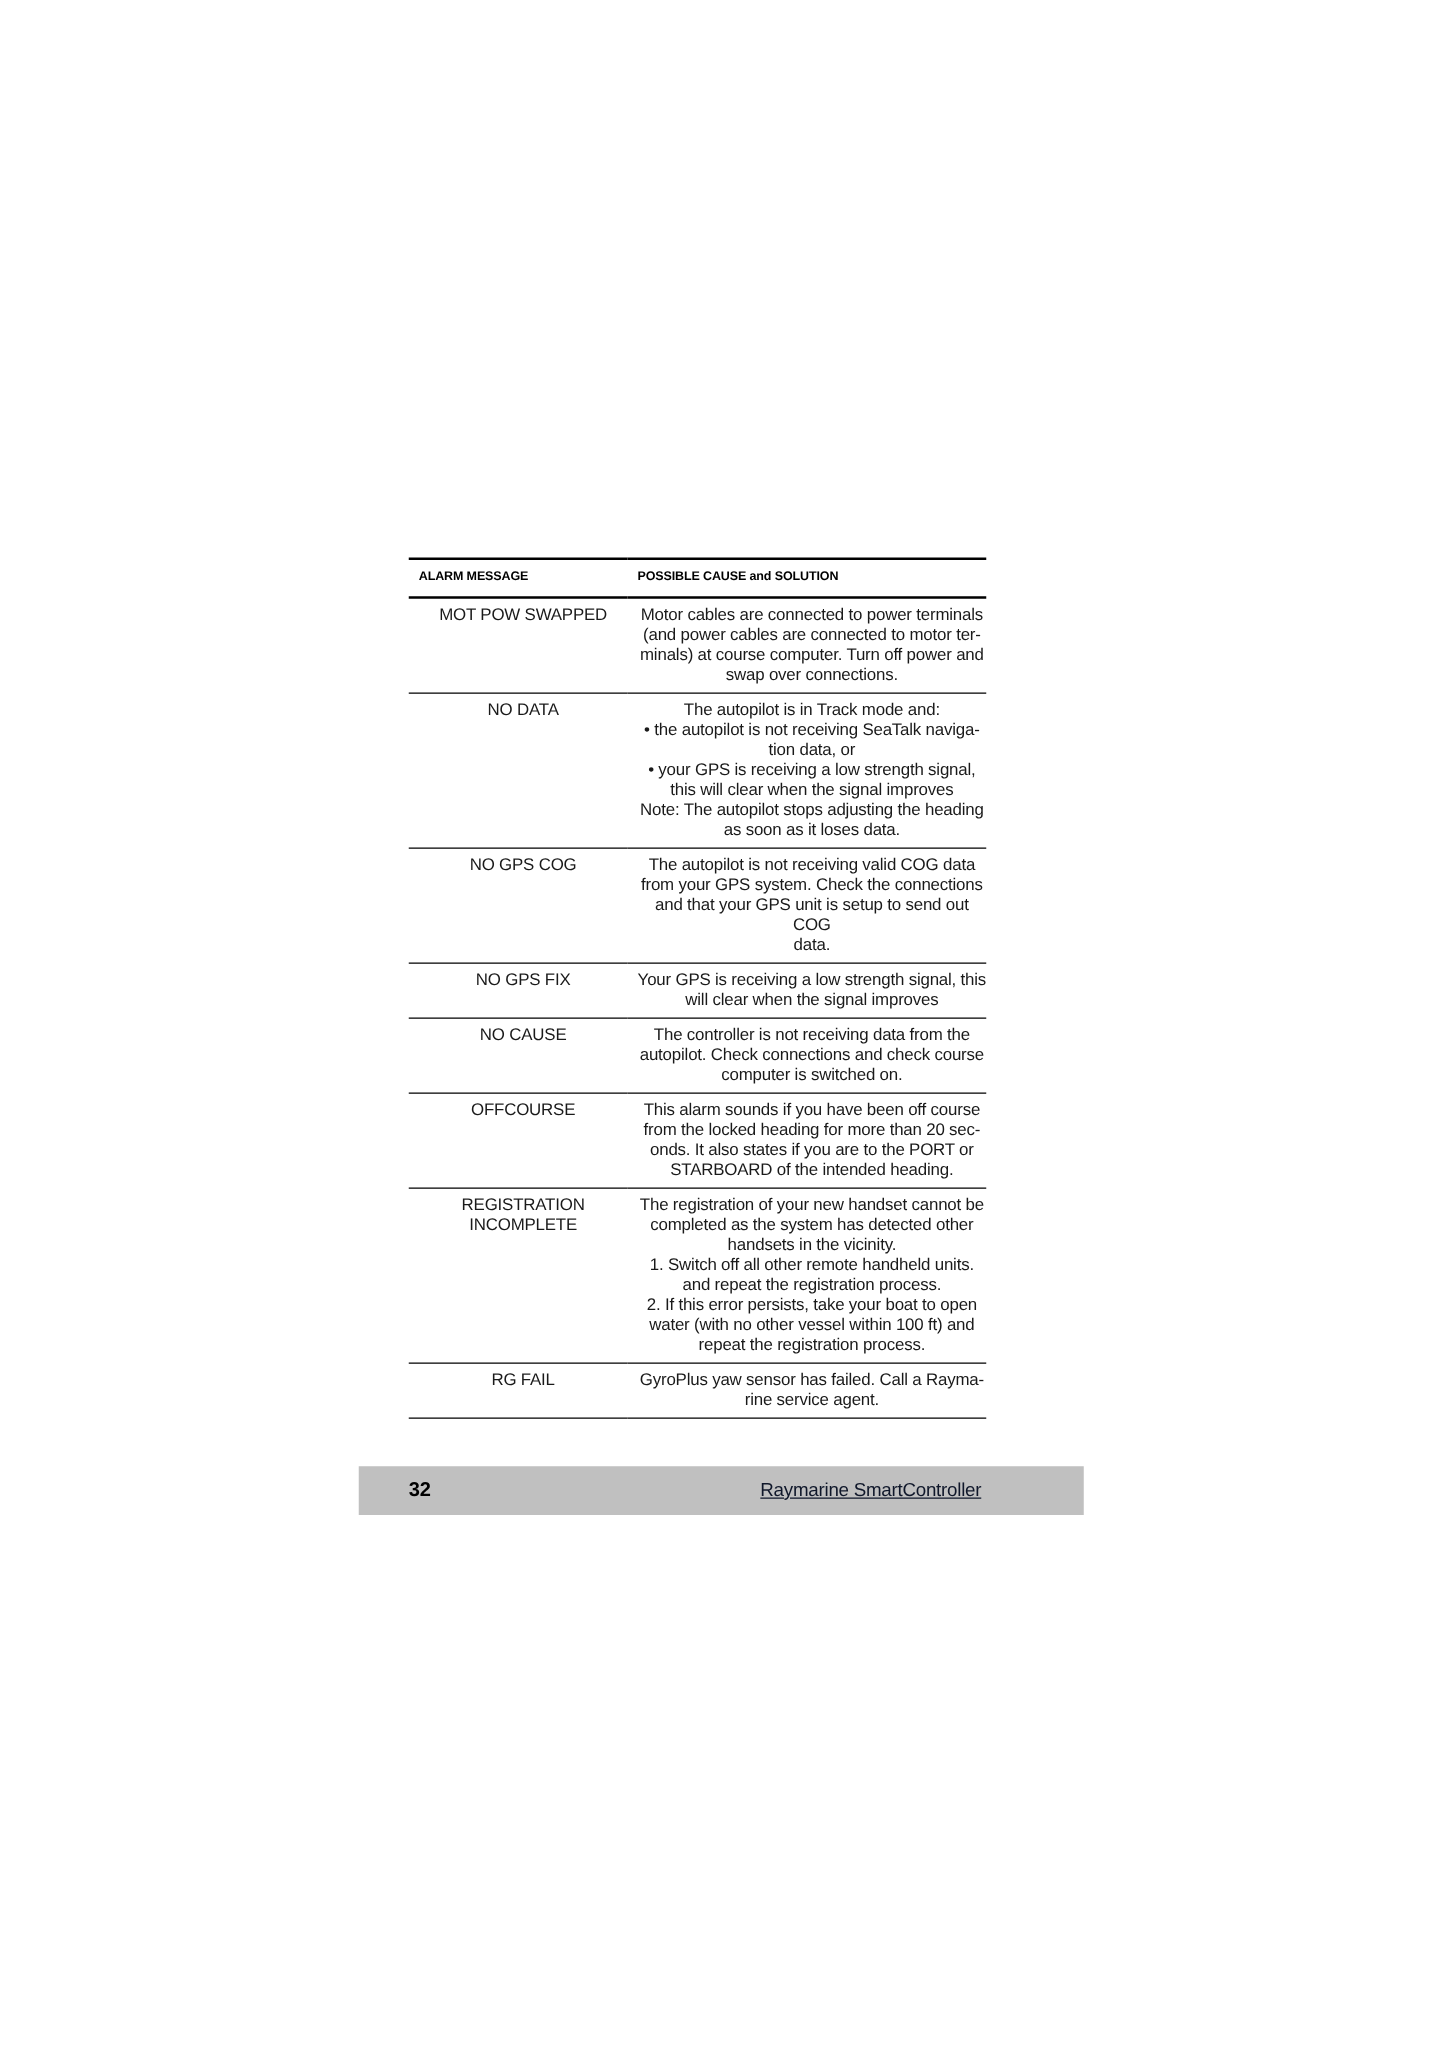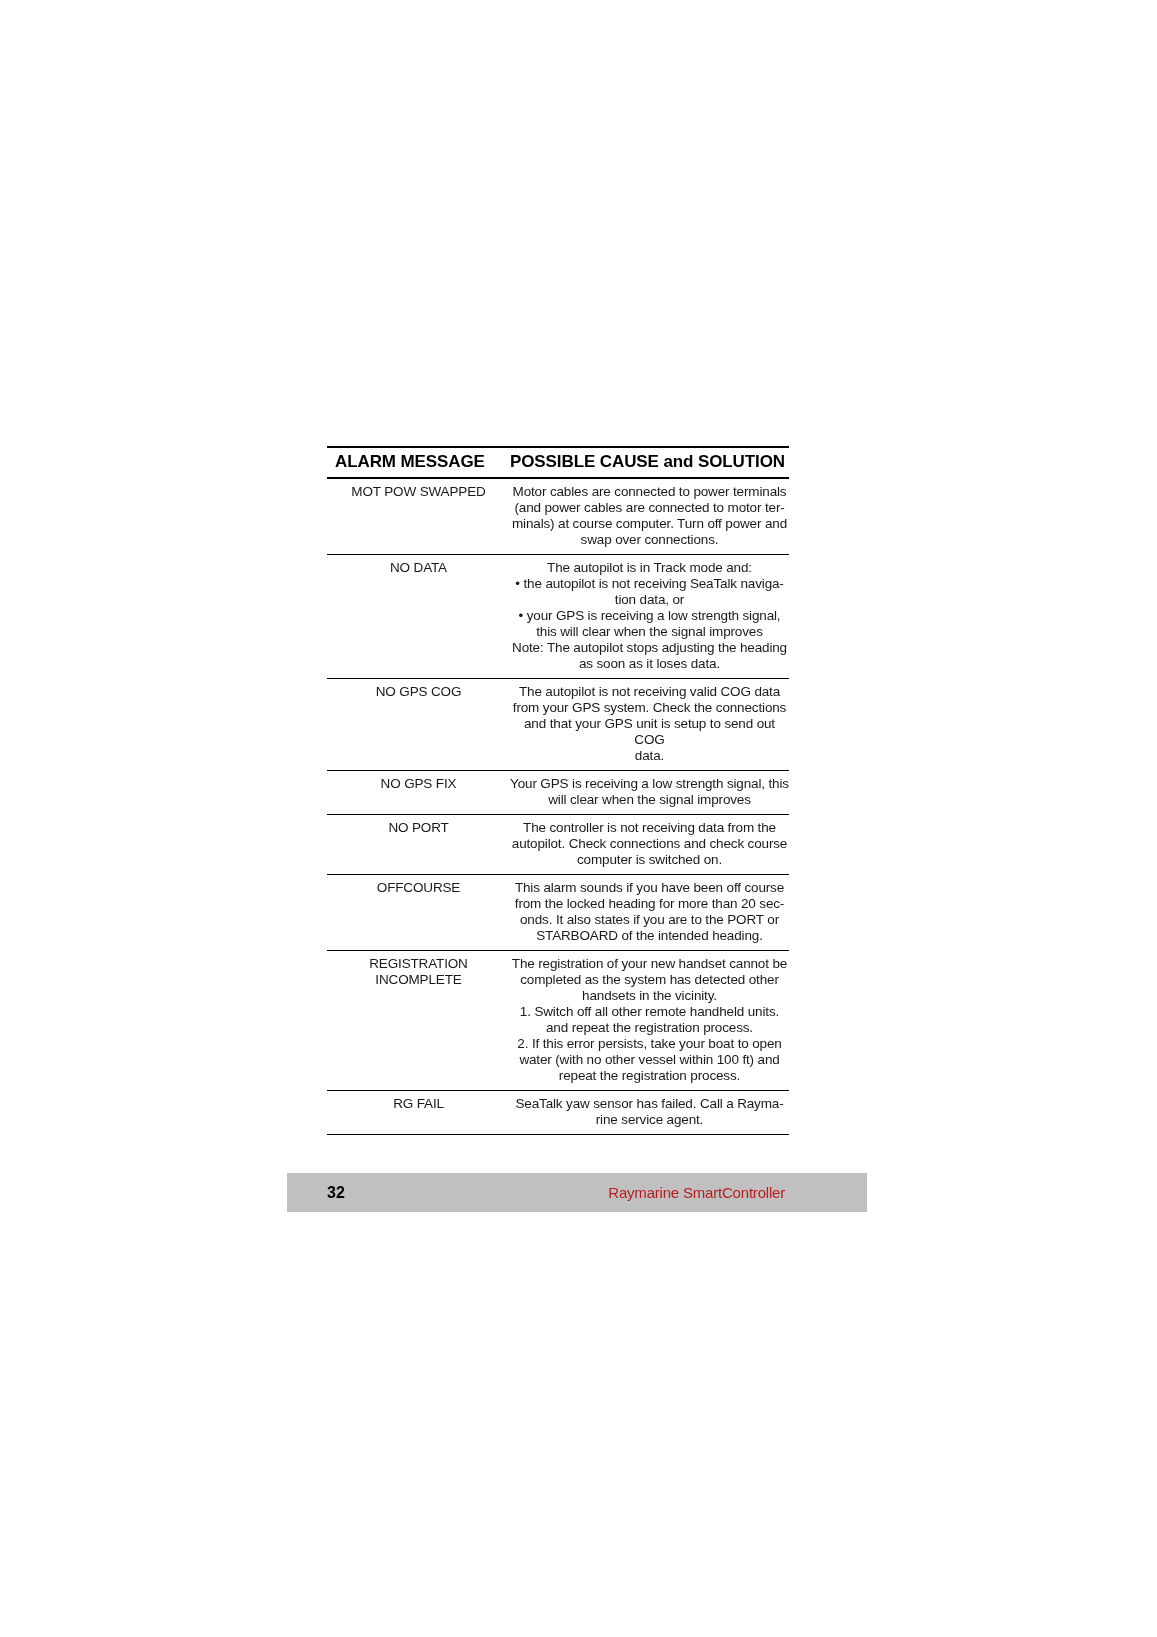--- a/index.html
+++ b/index.html
@@ -32,21 +32,21 @@
   table.alarm-table {
     width: 100%;
     border-collapse: collapse;
     border-top: 2px solid #000;
     border-bottom: 1.5px solid #000;
     font-size: 13.5px;
     line-height: 16px;
     letter-spacing: -0.15px;
   }
   table.alarm-table th {
-    font-size: 17px;
+    font-size: 10px;
     font-weight: bold;
     text-align: left;
     vertical-align: top;
     padding: 6px 0 7px 8px;
     border-bottom: 2px solid #000;
     letter-spacing: -0.1px;
     color: #000;
   }
   table.alarm-table td {
     text-align: center;
@@ -81,23 +81,24 @@
   }
   .footer-page-number {
     font-weight: bold;
     font-size: 16px;
     color: #000;
     margin-left: 40px;
     letter-spacing: 0;
   }
   .footer-product {
     font-size: 15px;
-    color: #b91c1c;
+    color: #0f172a;
     margin-right: 82px;
     letter-spacing: -0.2px;
+    text-decoration: underline;
   }
 </style>
 </head>
 <body>
 
 <div class="page">
 
   <div class="alarm-table-wrap">
     <table class="alarm-table">
       <thead>
@@ -130,21 +131,21 @@
 from your GPS system. Check the connections
 and that your GPS unit is setup to send out COG
 data.</td>
         </tr>
         <tr>
           <td class="alarm-cell">NO GPS FIX</td>
           <td class="cause-cell">Your GPS is receiving a low strength signal, this
 will clear when the signal improves</td>
         </tr>
         <tr>
-          <td class="alarm-cell">NO PORT</td>
+          <td class="alarm-cell">NO CAUSE</td>
           <td class="cause-cell">The controller is not receiving data from the
 autopilot. Check connections and check course
 computer is switched on.</td>
         </tr>
         <tr>
           <td class="alarm-cell">OFFCOURSE</td>
           <td class="cause-cell">This alarm sounds if you have been off course
 from the locked heading for more than 20 sec-
 onds. It also states if you are to the PORT or
 STARBOARD of the intended heading.</td>
@@ -155,21 +156,21 @@
 completed as the system has detected other
 handsets in the vicinity.
 1. Switch off all other remote handheld units.
 and repeat the registration process.
 2. If this error  persists, take your boat to open
 water (with no other vessel within 100 ft) and
 repeat the registration process.</td>
         </tr>
         <tr>
           <td class="alarm-cell">RG FAIL</td>
-          <td class="cause-cell">SeaTalk yaw sensor has failed. Call a Rayma-
+          <td class="cause-cell">GyroPlus yaw sensor has failed. Call a Rayma-
 rine service agent.</td>
         </tr>
       </tbody>
     </table>
   </div>
 
   <div class="footer-bar" style="background: rgb(192, 192, 192); text-align: center;">
     <span class="footer-page-number">32</span>
     <span class="footer-product">Raymarine SmartController</span>
   </div>

